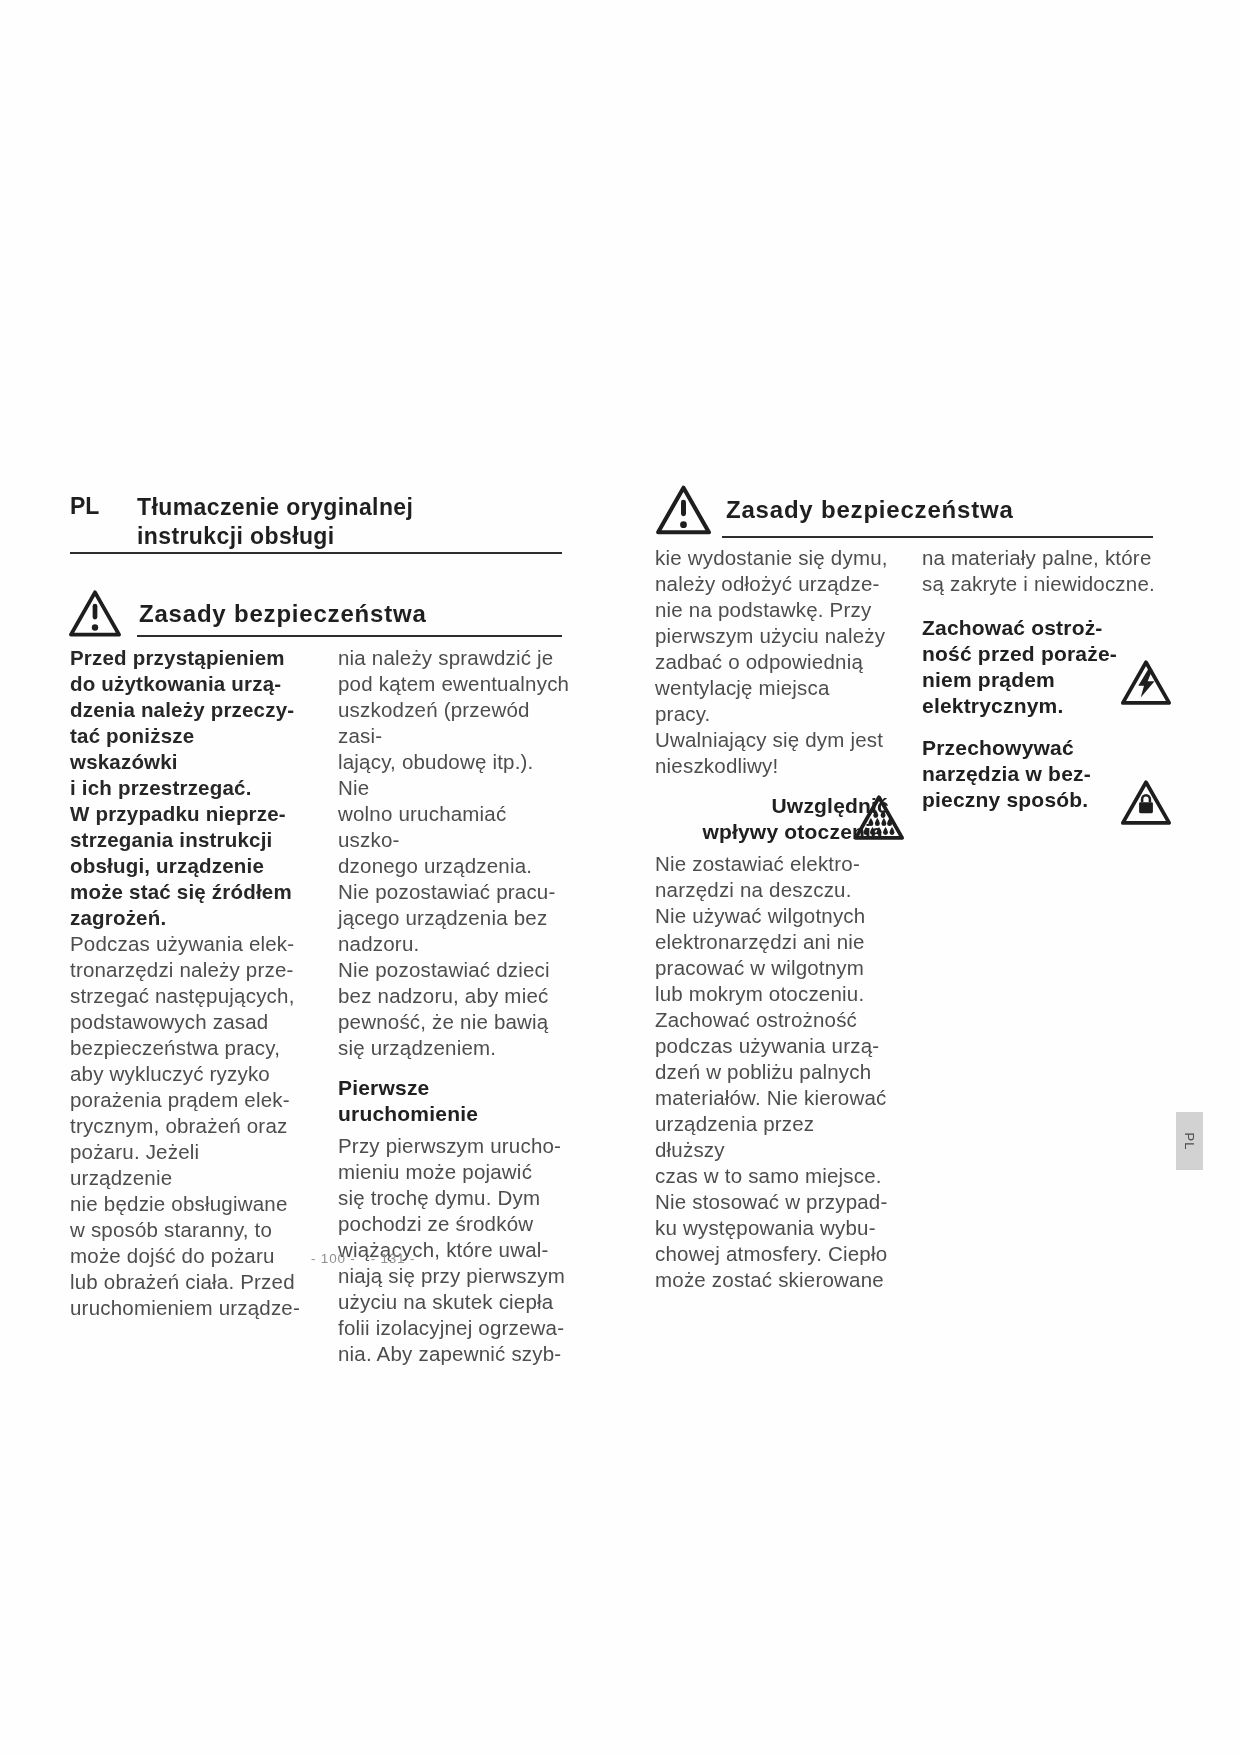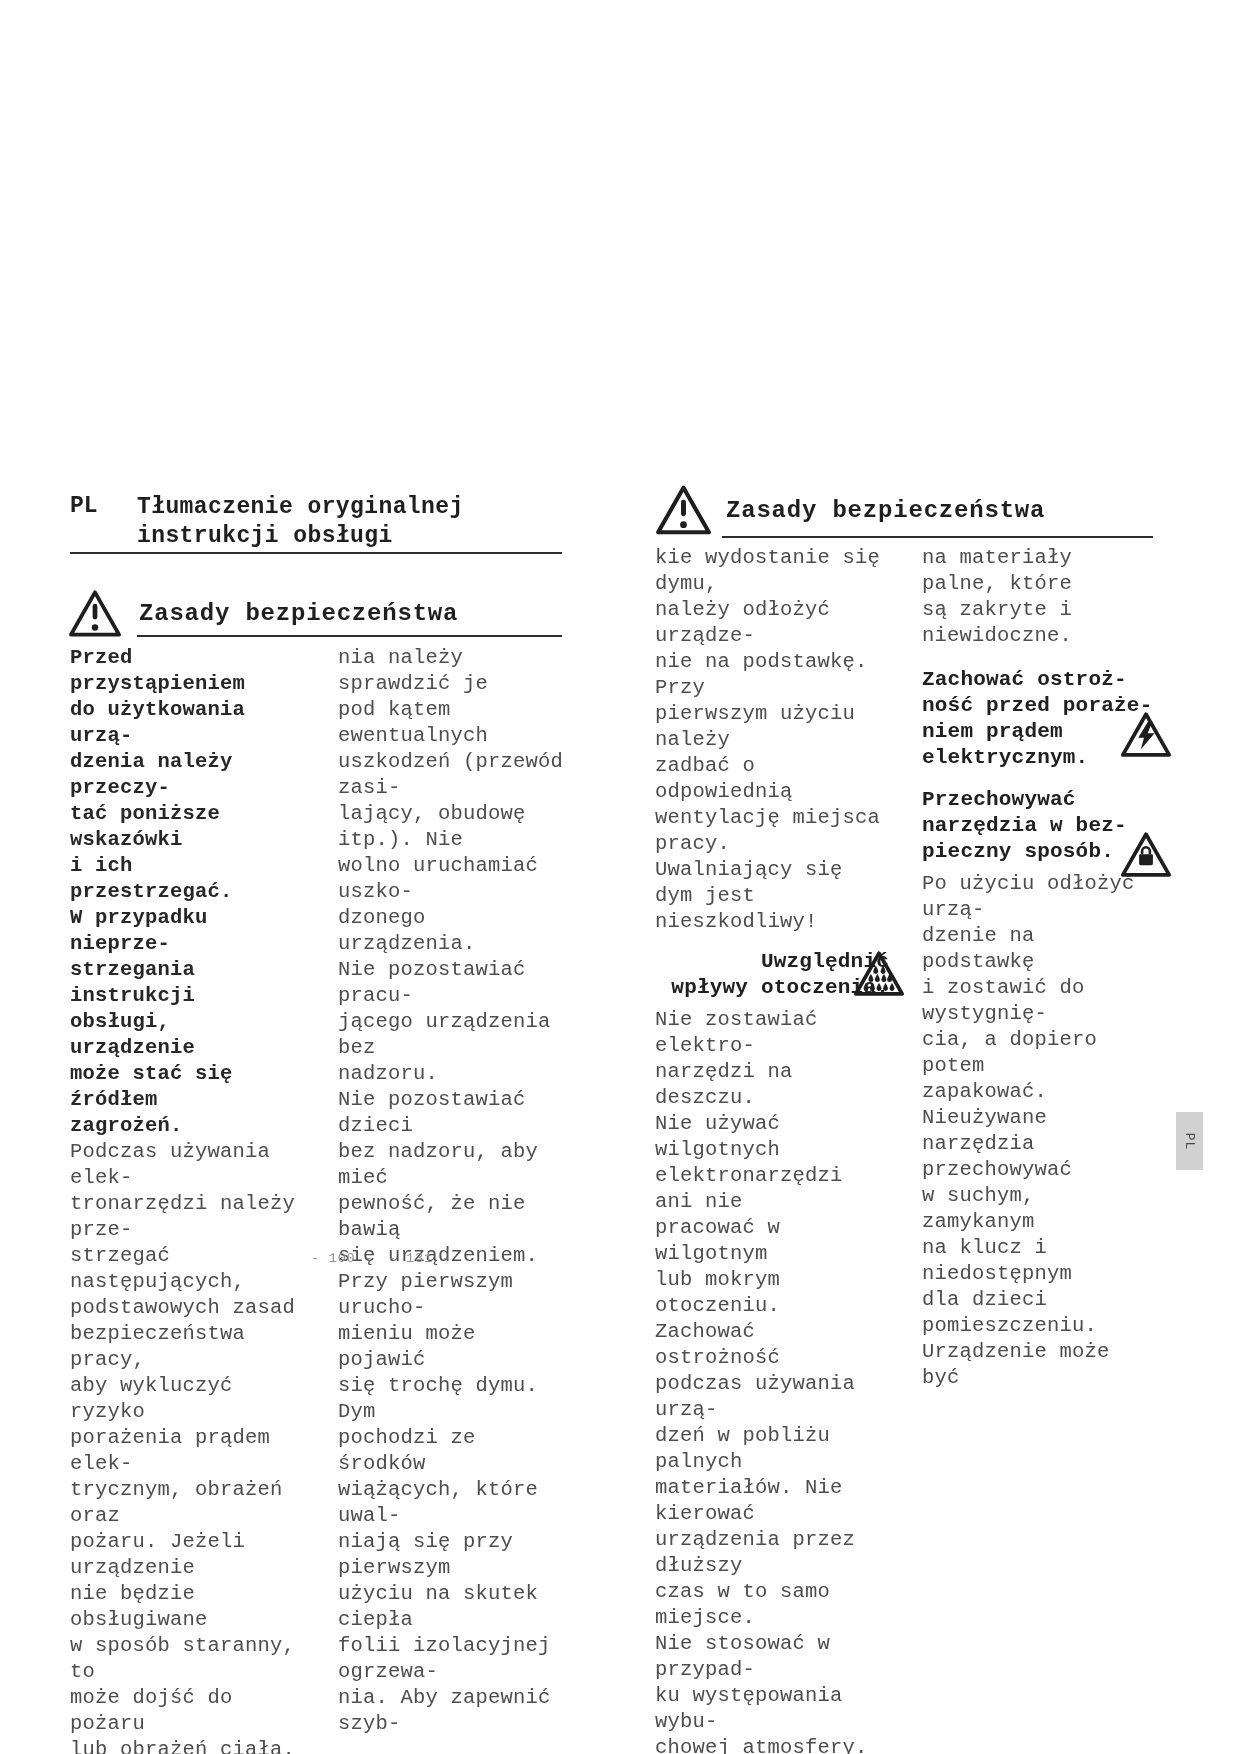--- a/index.html
+++ b/index.html
@@ -1,18 +1,18 @@
 <!DOCTYPE html>
 <html><head>
 <meta charset="utf-8">
 <style>
   html,body { margin:0; padding:0; background:#ffffff; }
   .sheet {
     position:relative; width:1241px; height:1754px; background:#fefefe;
-    font-family:Liberation Mono, monospace; overflow:hidden;
+    font-family:Liberation Sans, sans-serif; overflow:hidden;
   }
 
   
   .pre { white-space:pre-line; }
   .body-text { font-size:20.5px; line-height:26px; color:#4d4d4d; letter-spacing:0.2px; }
   .body-bold { font-weight:bold; color:#272727; }
   .para { margin:0; }
 
   
   .doc-header { position:absolute; left:70px; top:493px; display:flex; align-items:flex-start; }
@@ -123,20 +123,21 @@
 lający, obudowę itp.). Nie
 wolno uruchamiać uszko-
 dzonego urządzenia.
 Nie pozostawiać pracu-
 jącego urządzenia bez
 nadzoru.
 Nie pozostawiać dzieci
 bez nadzoru, aby mieć
 pewność, że nie bawią
 się urządzeniem.</p>
+      <h3 class="subhead">Pierwsze uruchomienie</h3>
       <p class="para body-text pre">Przy pierwszym urucho-
 mieniu może pojawić
 się trochę dymu. Dym
 pochodzi ze środków
 wiążących, które uwal-
 niają się przy pierwszym
 użyciu na skutek ciepła
 folii izolacyjnej ogrzewa-
 nia. Aby zapewnić szyb-</p>
     </div>
@@ -224,30 +225,20 @@
 narzędzia w bez-
 pieczny sposób.</h3>
         <span class="icon sub-icon icon-store">
           <svg viewBox="0 0 64 58">
             <path class="tri" d="M32 4 L60.5 54 L3.5 54 Z"></path>
             <rect class="fill" x="23.5" y="28.5" width="17" height="13.5" rx="1.8"></rect>
             <path class="shackle" d="M27.2 28.5 V24.8 A4.8 4.8 0 0 1 36.8 24.8 V28.5"></path>
           </svg>
         </span>
       </div>
-      <p class="para body-text pre">Po użyciu odłożyć urzą-
-dzenie na podstawkę
-i zostawić do wystygnię-
-cia, a dopiero potem
-zapakować. Nieużywane
-narzędzia przechowywać
-w suchym, zamykanym
-na klucz i niedostępnym
-dla dzieci pomieszczeniu.
-Urządzenie może być</p>
     </div>
 
     <div class="side-tab">
       <span>PL</span>
     </div>
 
   </section>
 
   <div class="footer">
     <span>- 100 -</span>

